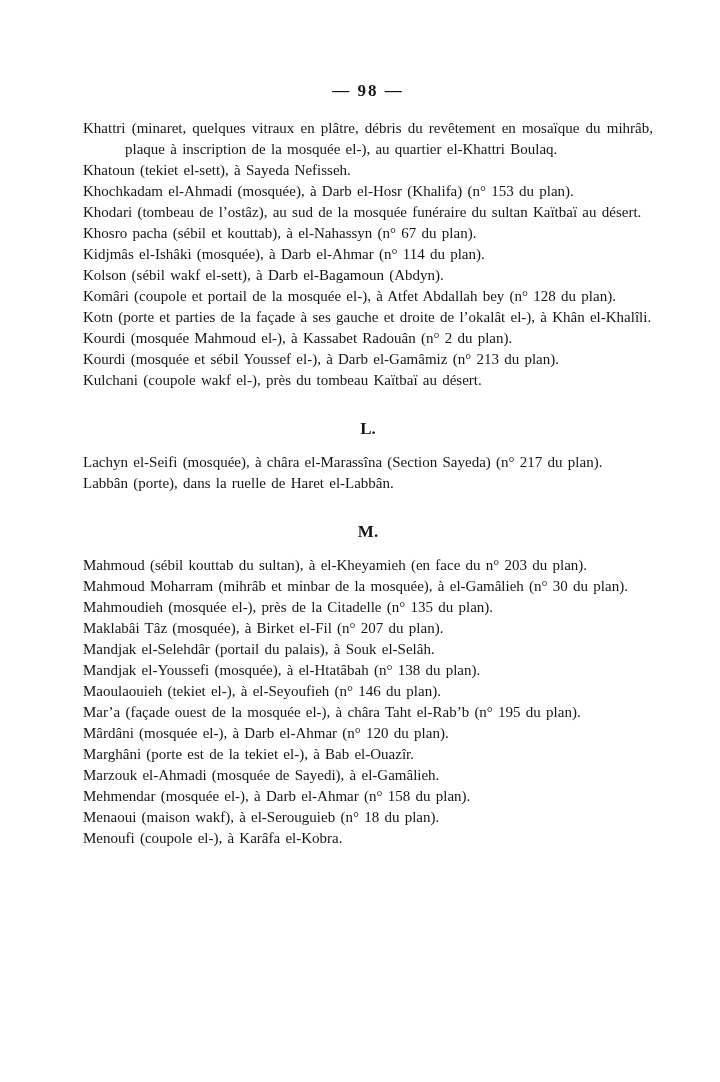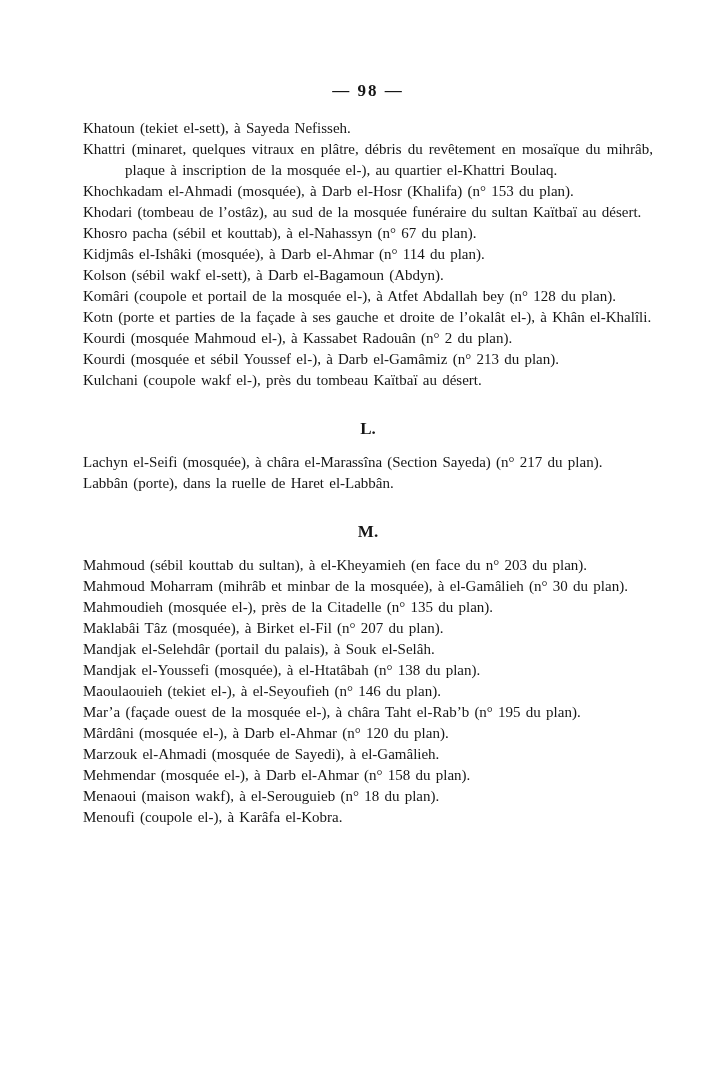--- a/index.html
+++ b/index.html
@@ -47,22 +47,22 @@
     word-spacing: 1.5px;
   }
 </style>
 </head>
 <body>
 
 <div class="page">
   <div class="page-number">— 98 —</div>
   <div class="content">
       <section class="section">
+        <p class="entry">Khattri (minaret, quelques vitraux en plâtre, débris du revêtement en mosaïque du mihrâb, plaque à inscription de la mosquée el-), au quartier el-Khattri Boulaq.</p>
         <p class="entry">Khatoun (tekiet el-sett), à Sayeda Nefisseh.</p>
-        <p class="entry">Khattri (minaret, quelques vitraux en plâtre, débris du revêtement en mosaïque du mihrâb, plaque à inscription de la mosquée el-), au quartier el-Khattri Boulaq.</p>
         <p class="entry">Khochkadam el-Ahmadi (mosquée), à Darb el-Hosr (Khalifa) (n° 153 du plan).</p>
         <p class="entry">Khodari (tombeau de l’ostâz), au sud de la mosquée funéraire du sultan Kaïtbaï au désert.</p>
         <p class="entry">Khosro pacha (sébil et kouttab), à el-Nahassyn (n° 67 du plan).</p>
         <p class="entry">Kidjmâs el-Ishâki (mosquée), à Darb el-Ahmar (n° 114 du plan).</p>
         <p class="entry">Kolson (sébil wakf el-sett), à Darb el-Bagamoun (Abdyn).</p>
         <p class="entry">Komâri (coupole et portail de la mosquée el-), à Atfet Abdallah bey (n° 128 du plan).</p>
         <p class="entry">Kotn (porte et parties de la façade à ses gauche et droite de l’okalât el-), à Khân el-Khalîli.</p>
         <p class="entry">Kourdi (mosquée Mahmoud el-), à Kassabet Radouân (n° 2 du plan).</p>
         <p class="entry">Kourdi (mosquée et sébil Youssef el-), à Darb el-Gamâmiz (n° 213 du plan).</p>
         <p class="entry">Kulchani (coupole wakf el-), près du tombeau Kaïtbaï au désert.</p>
@@ -76,19 +76,20 @@
         <h2 class="section-heading">M.</h2>
         <p class="entry">Mahmoud (sébil kouttab du sultan), à el-Kheyamieh (en face du n° 203 du plan).</p>
         <p class="entry">Mahmoud Moharram (mihrâb et minbar de la mosquée), à el-Gamâlieh (n° 30 du plan).</p>
         <p class="entry">Mahmoudieh (mosquée el-), près de la Citadelle (n° 135 du plan).</p>
         <p class="entry">Maklabâi Tâz (mosquée), à Birket el-Fil (n° 207 du plan).</p>
         <p class="entry">Mandjak el-Selehdâr (portail du palais), à Souk el-Selâh.</p>
         <p class="entry">Mandjak el-Youssefi (mosquée), à el-Htatâbah (n° 138 du plan).</p>
         <p class="entry">Maoulaouieh (tekiet el-), à el-Seyoufieh (n° 146 du plan).</p>
         <p class="entry">Mar’a (façade ouest de la mosquée el-), à châra Taht el-Rab’b (n° 195 du plan).</p>
         <p class="entry">Mârdâni (mosquée el-), à Darb el-Ahmar (n° 120 du plan).</p>
+        <p class="entry">Marghâni (porte est de la tekiet el-), à Bab el-Ouazîr.</p>
         <p class="entry">Marzouk el-Ahmadi (mosquée de Sayedi), à el-Gamâlieh.</p>
         <p class="entry">Mehmendar (mosquée el-), à Darb el-Ahmar (n° 158 du plan).</p>
         <p class="entry">Menaoui (maison wakf), à el-Serouguieb (n° 18 du plan).</p>
         <p class="entry">Menoufi (coupole el-), à Karâfa el-Kobra.</p>
       </section>
     </div>
 </div>
 
 </body></html>

